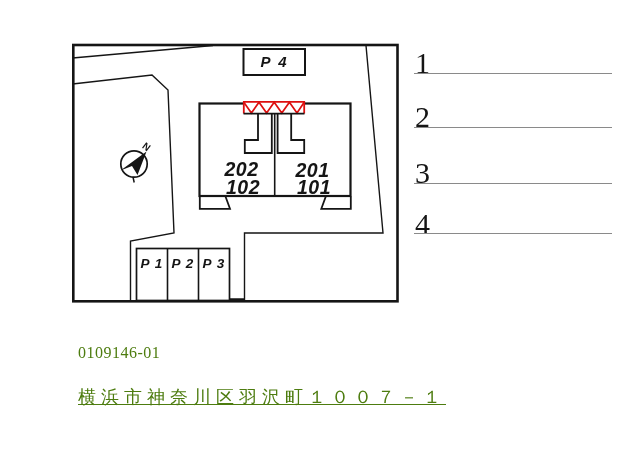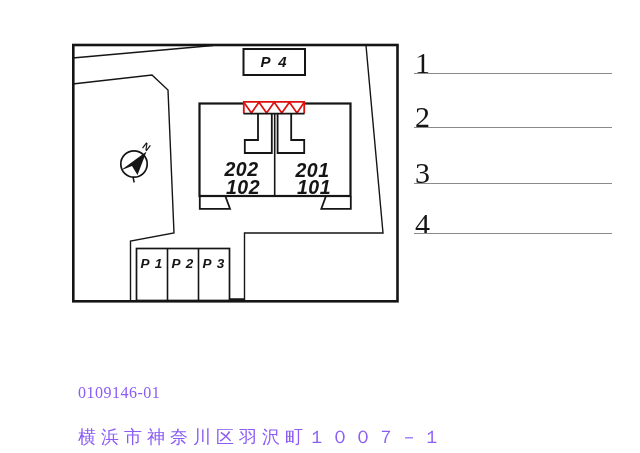--- a/index.html
+++ b/index.html
@@ -37,28 +37,27 @@
     border-top: 1.5px solid #8a8a8a;
   }
   .num-1 { top: 48px; }   .line-1 { top: 73px; }
   .num-2 { top: 102px; }  .line-2 { top: 126.5px; }
   .num-3 { top: 158px; }  .line-3 { top: 183px; }
   .num-4 { top: 208.5px; }.line-4 { top: 233px; }
   
   .footer-line {
     position: absolute;
     left: 78px;
-    color: #8b5cf6;
+    color: #4d7c0f;
     white-space: nowrap;
     font-family: "Liberation Serif", "DejaVu Serif", serif;
-    margin-top: 40px;
   }
   .footer-id   { top: 344px; font-size: 16px; letter-spacing: 0.5px; }
   .footer-name { top: 362px; font-size: 18px; letter-spacing: 4px; }
-  .footer-addr { top: 385px; font-size: 18px; letter-spacing: 5px; }
+  .footer-addr { top: 385px; font-size: 18px; letter-spacing: 5px; text-decoration: underline; }
   
   .plan-label {
     font-family: "Liberation Sans", "DejaVu Sans", sans-serif;
     font-weight: bold;
     font-style: italic;
     fill: #151515;
   }
   .unit-label { font-size: 19.5px; letter-spacing: 0.5px; }
   .p-small    { font-size: 13.5px; letter-spacing: 1px; }
   .p-big      { font-size: 15px;   letter-spacing: 2px; }

